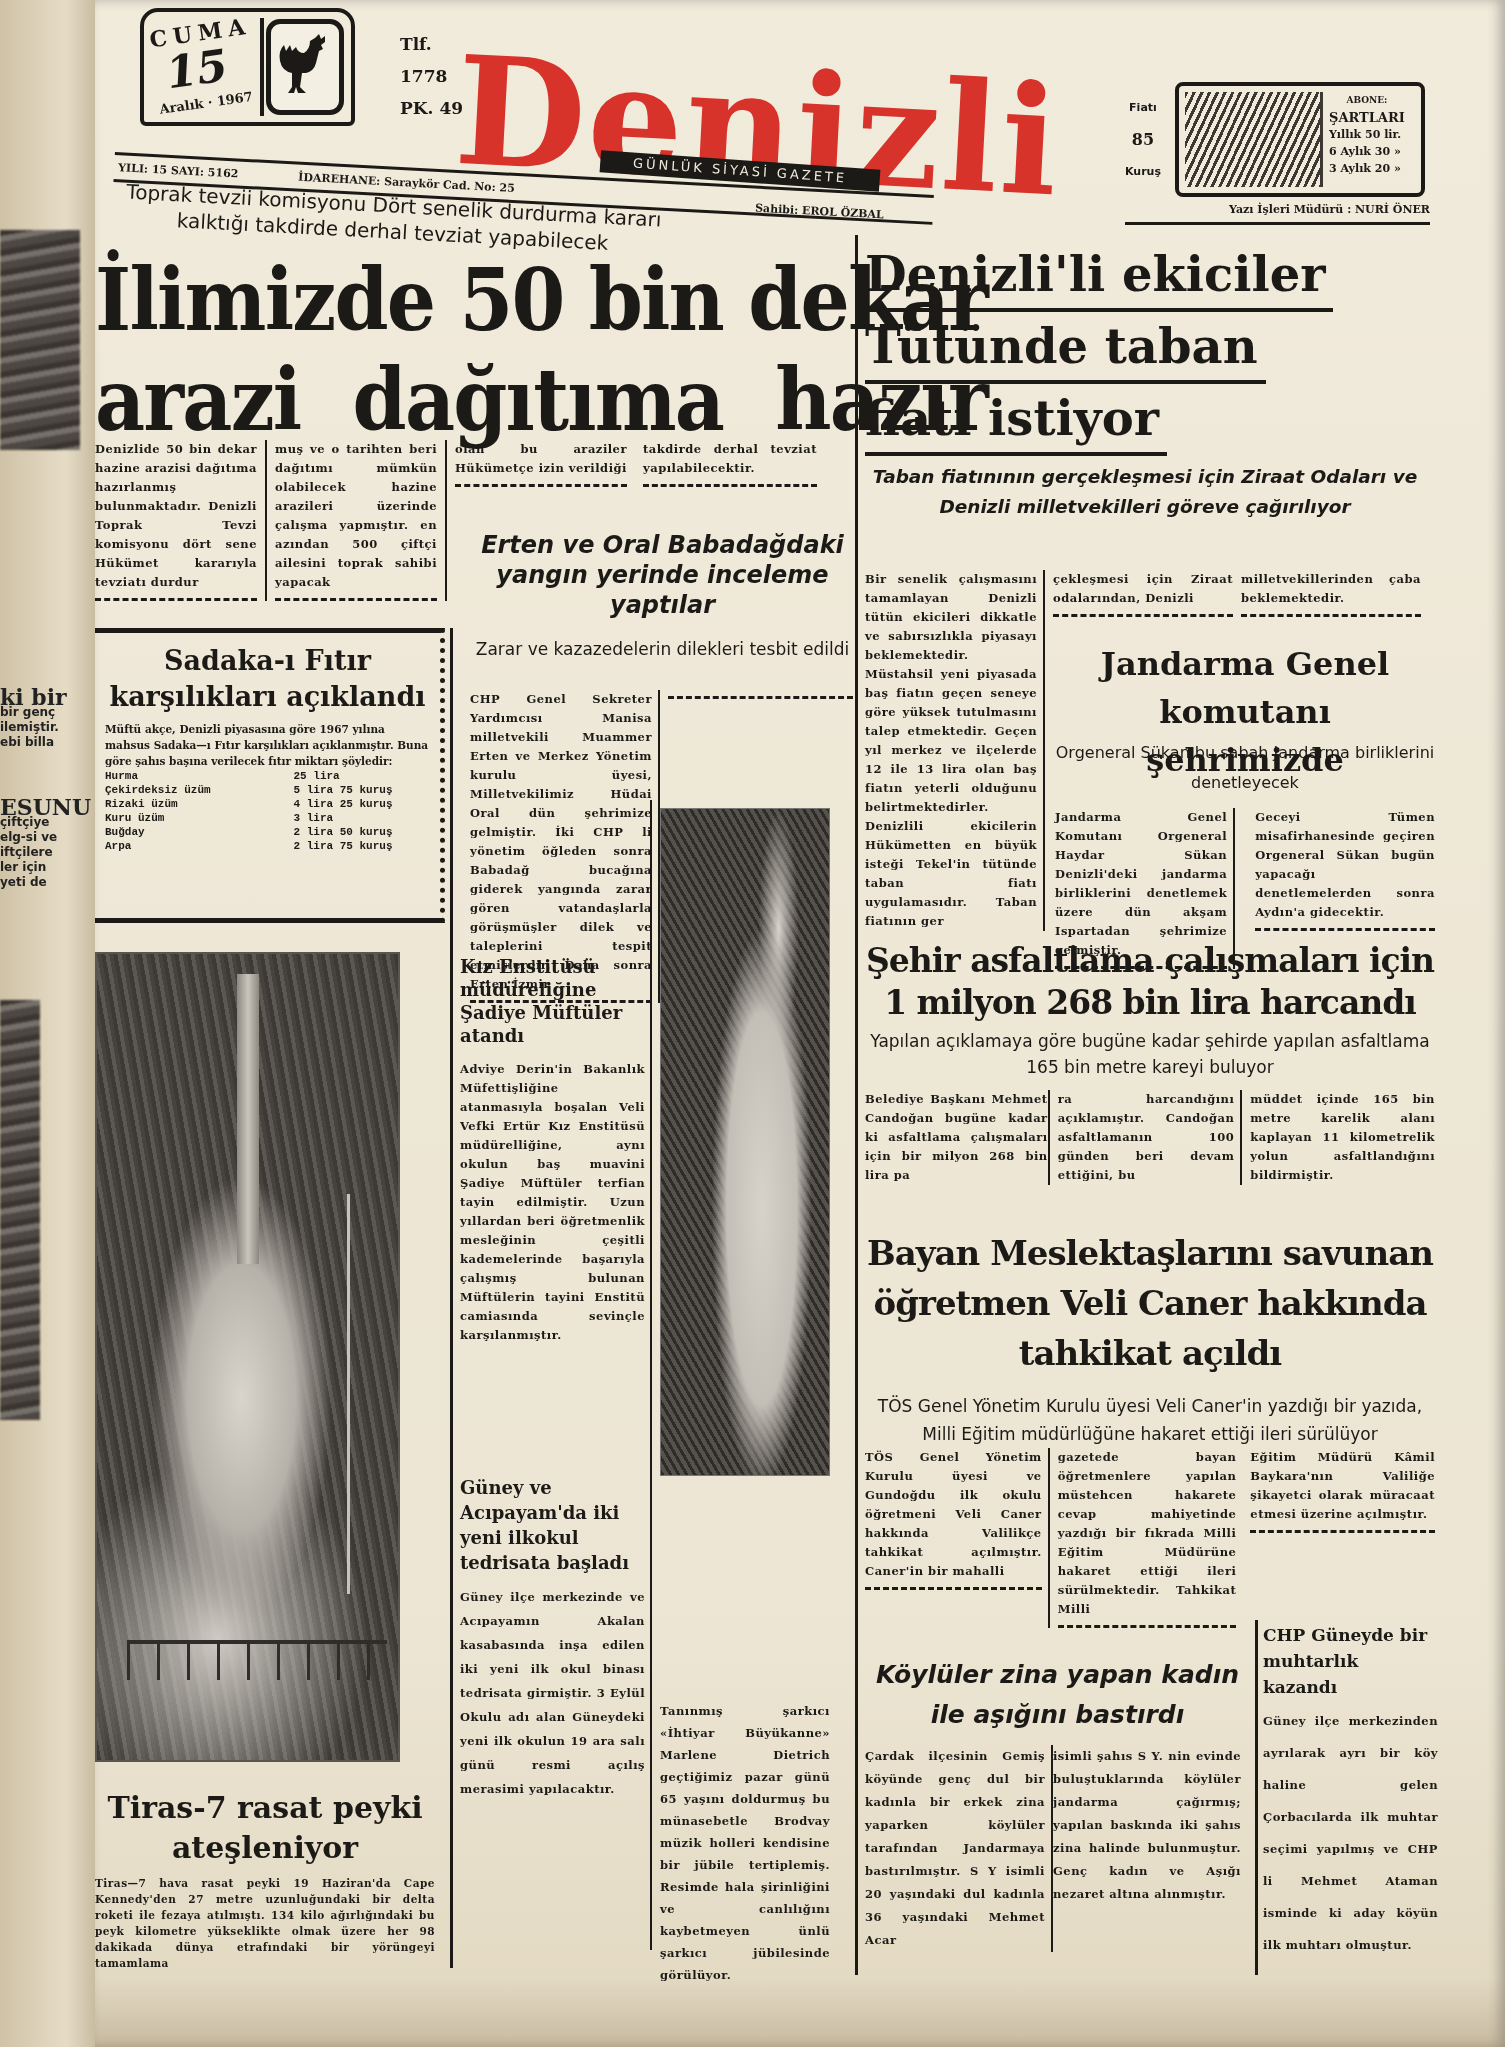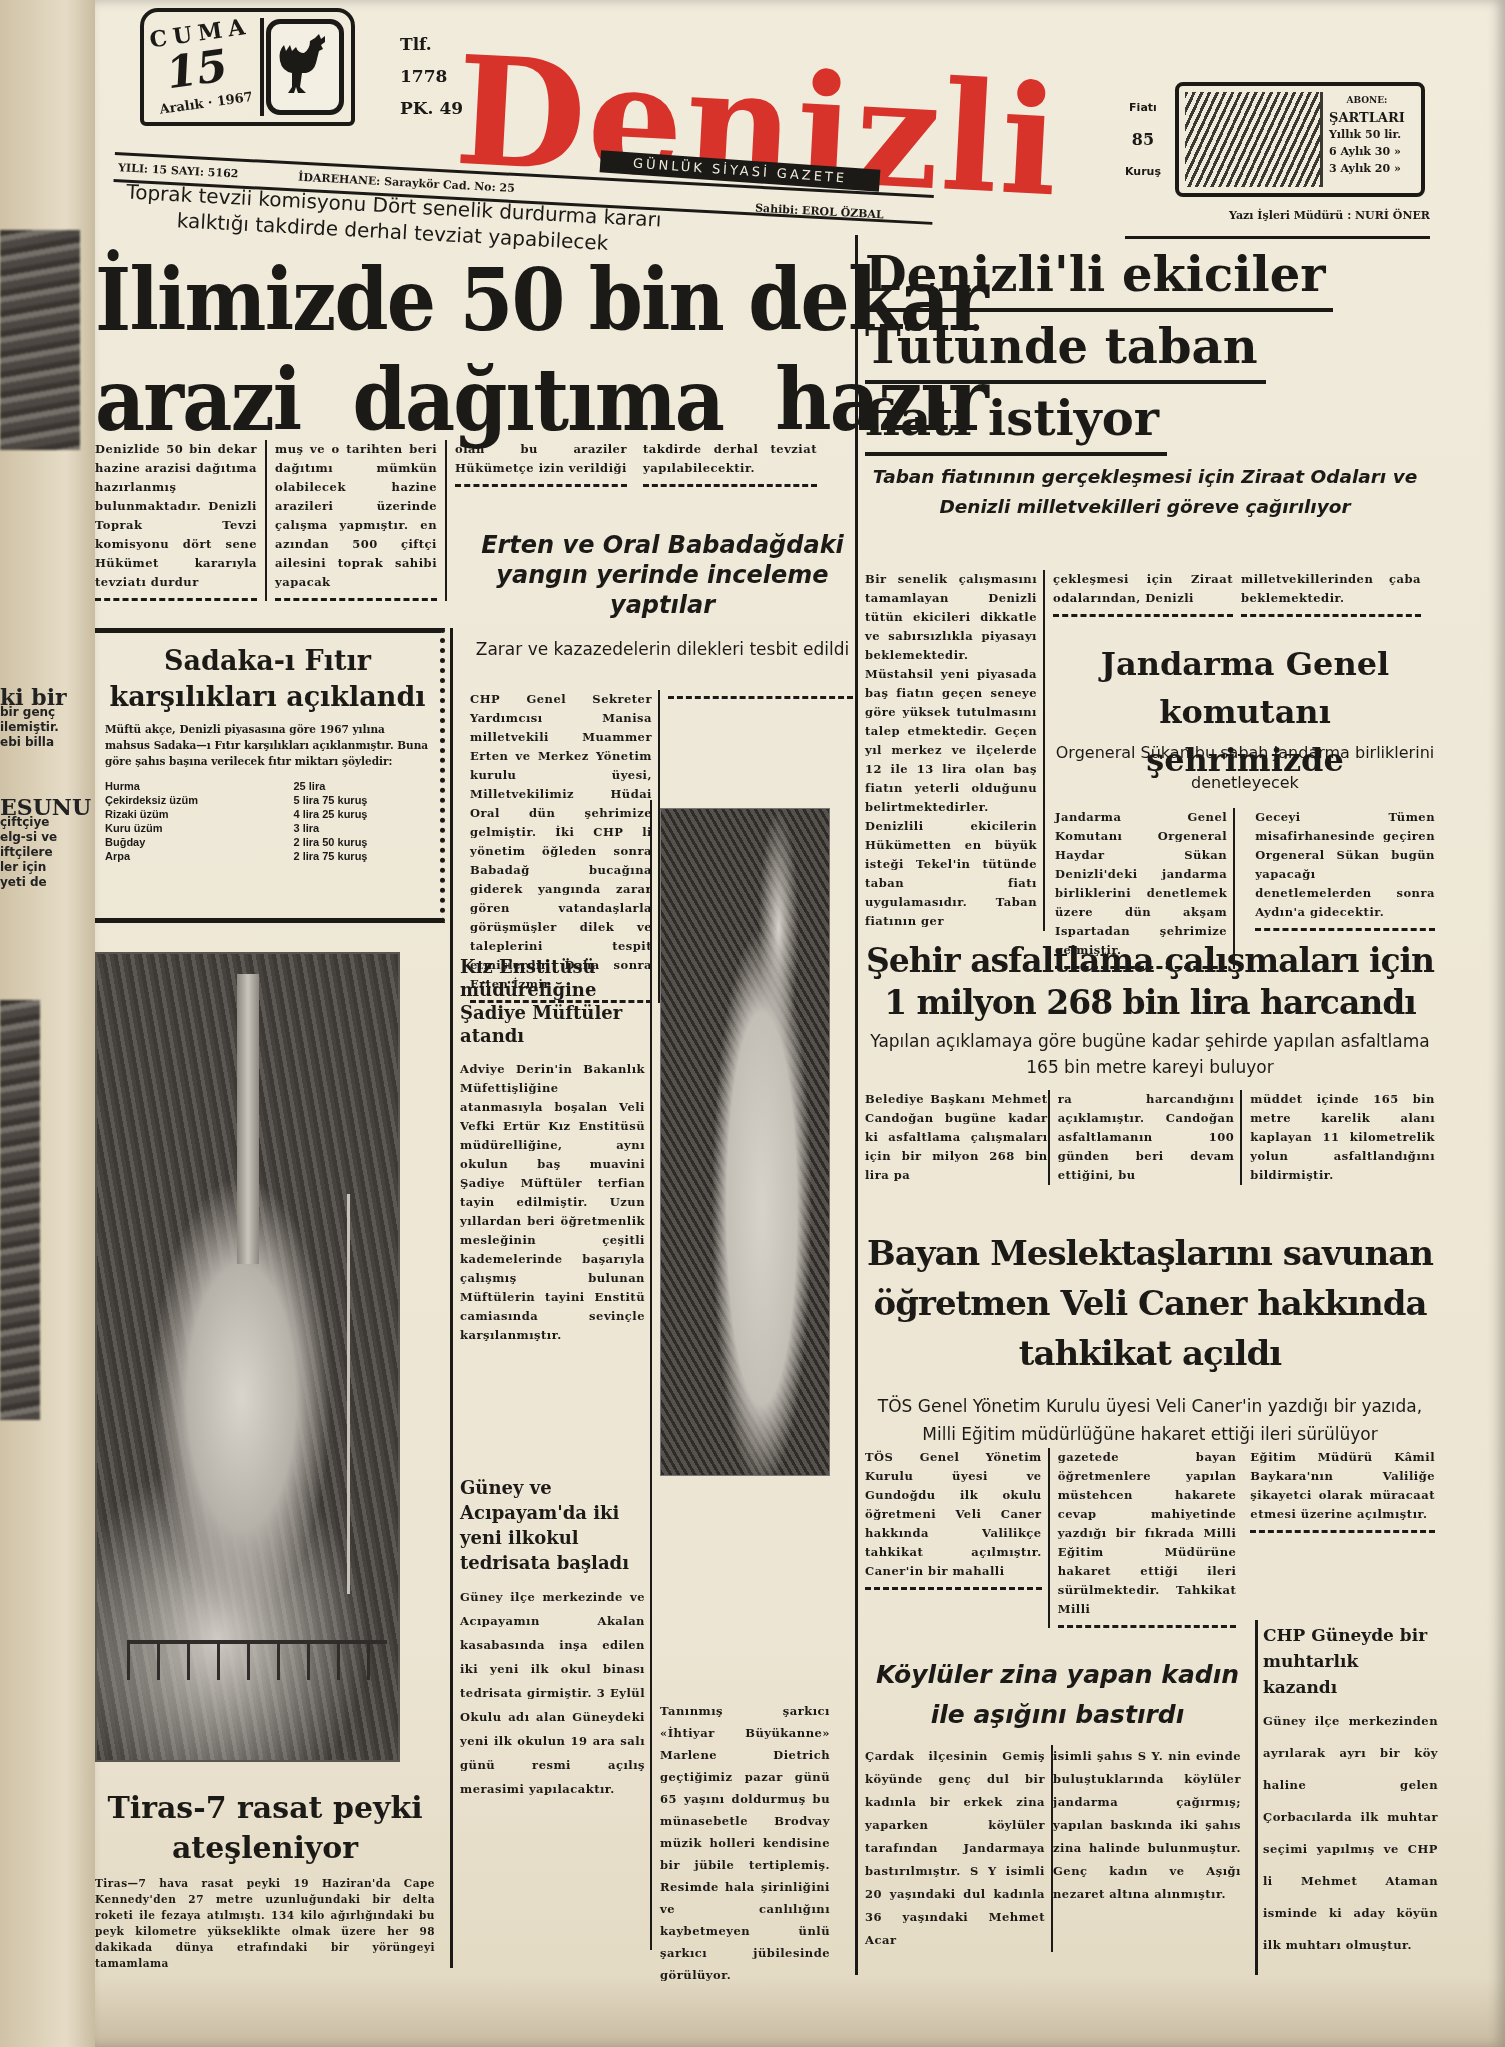--- a/index.html
+++ b/index.html
@@ -98,23 +98,23 @@
     border-top: 3px solid #1c1a17; border-bottom: 3px solid #1c1a17;
     transform: rotate(3deg); transform-origin: left top;
     font-family: "DejaVu Serif", serif; font-weight: bold; font-size: 11px;
     display: flex; align-items: center; gap: 60px; padding-left: 4px;
   }
   .owner-line {
     position: absolute; left: 660px; top: 205px; font-family: "DejaVu Serif", serif;
     font-weight: bold; font-size: 11px; transform: rotate(3deg);
   }
   .editor-line {
-    position: absolute; left: 1030px; top: 209px; width: 305px;
+    position: absolute; left: 1030px; top: 203px; width: 305px;
     border-bottom: 3px solid #1c1a17; font-family: "DejaVu Serif", serif;
-    font-weight: bold; font-size: 11px; text-align: right; padding-bottom: 14px;
+    font-weight: bold; font-size: 11px; text-align: right; padding-bottom: 6px;
   }
   .kicker-top {
     position: absolute; left: 20px; top: 178px; width: 560px;
     font-family: "DejaVu Sans", sans-serif; font-size: 20px; line-height: 26px;
     transform: rotate(3deg); transform-origin: left top; text-align: center;
   }
 
   
   .hl-main {
     position: absolute; left: 0; top: 250px; width: 755px;
@@ -136,21 +136,21 @@
   .sadaka-box {
     position: absolute; left: 0; top: 628px; width: 350px; height: 295px;
     border-top: 5px solid #1c1a17; border-bottom: 5px solid #1c1a17;
     border-right: 5px dotted #1c1a17; padding: 10px 10px 0 10px;
   }
   .sadaka-title {
     font-family: "DejaVu Serif", serif; font-weight: bold; font-size: 27px; line-height: 36px;
     text-align: center;
   }
   .sadaka-intro { font-family: "DejaVu Serif", serif; font-weight: bold; font-size: 10.5px; line-height: 16px; margin-top: 6px; }
-  .sadaka-table { width: 100%; margin-top: 10px; font-family: Liberation Sans, sans-serif; font-weight: bold; font-size: 11px; border-collapse: collapse; }
+  .sadaka-table { width: 100%; font-family: Liberation Mono, monospace; font-weight: bold; font-size: 11px; border-collapse: collapse; }
   .sadaka-table td { padding: 1px 0; }
   .sadaka-table td.v { text-align: left; width: 42%; }
 
   
   .rocket-photo {
     position: absolute; left: 0; top: 952px; width: 305px; height: 810px;
     background:
       radial-gradient(ellipse 90px 220px at 48% 55%, #d9d5cd 0%, #b6b1a9 60%, rgba(0,0,0,0) 100%),
       radial-gradient(ellipse 150px 180px at 40% 85%, #cfcbc4 0%, rgba(0,0,0,0) 100%),
       repeating-linear-gradient(80deg, #3d3935 0 4px, #5b5752 4px 8px, #46423e 8px 12px);

